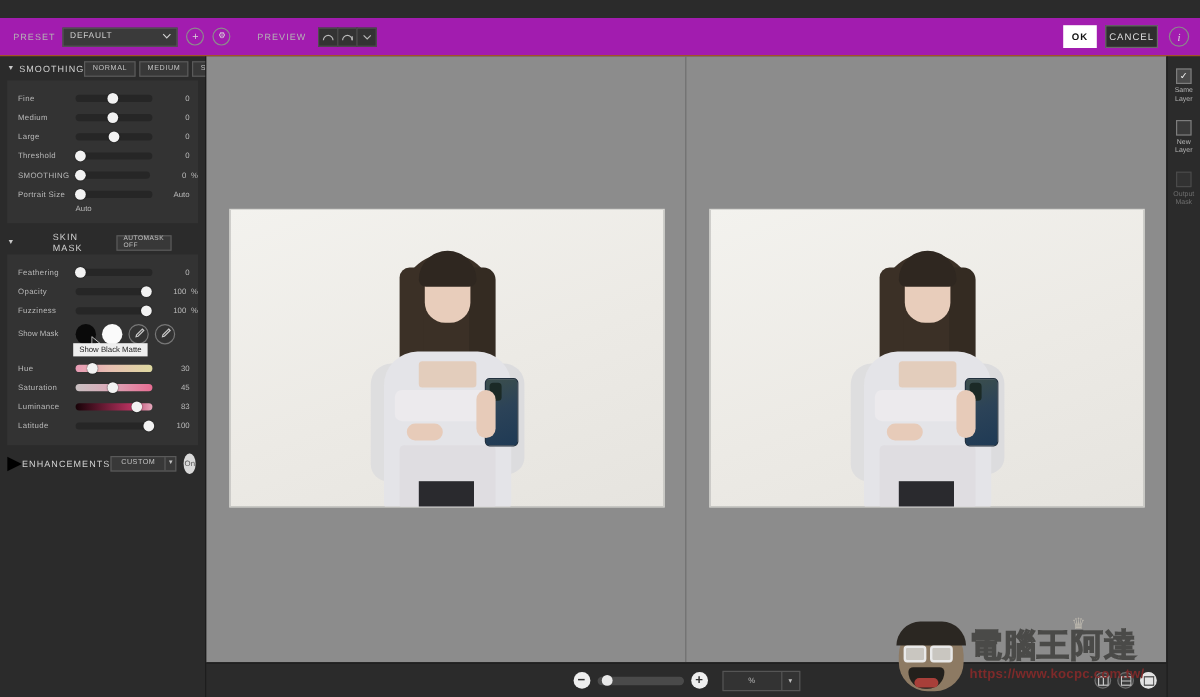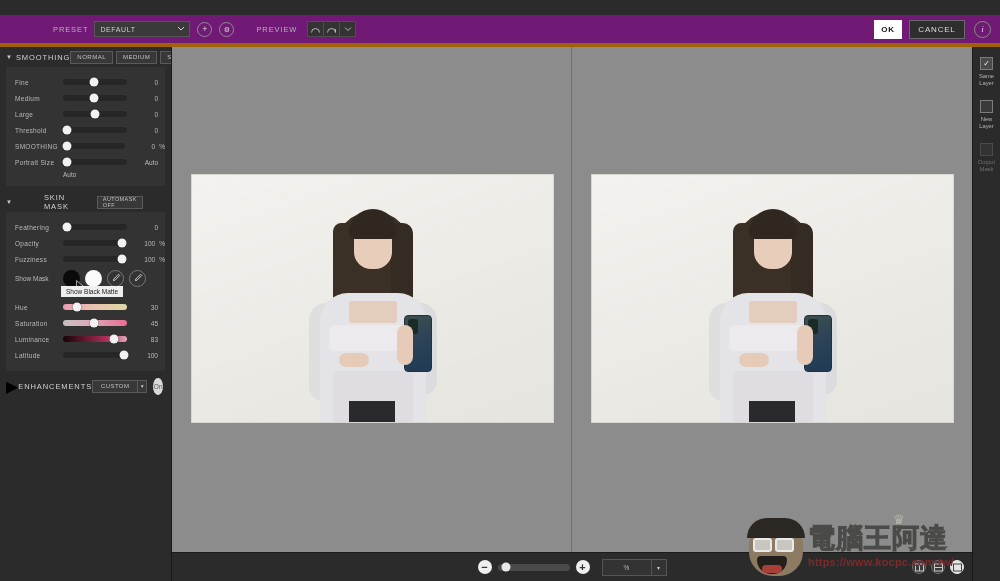--- a/index.html
+++ b/index.html
@@ -18,22 +18,22 @@
   }
   .titlebar .ttl { font-size:8.5px; color:#222; margin-left:6px; letter-spacing:.1px; }
   .win-btns { margin-left:auto; display:flex; height:15px; }
   .win-btn { width:26px; height:15px; display:flex; align-items:center; justify-content:center;
              color:#666; font-size:8px; }
   .win-btn svg { display:block; }
 
   
   .toolbar {
     position:absolute; left:0; top:15px; width:1000px; height:32px;
-    background:#701a75; border-bottom:4px solid #a16207;
-    display:flex; align-items:center;padding-left:42px;
+    background:#a21caf; border-bottom:1px solid #a16207;
+    display:flex; align-items:center;
   }
   .tb-label { font-size:7.5px; color:#b4b4b4; letter-spacing:.9px; margin-left:11px; }
   .preset-select {
     margin-left:6px; width:96px; height:16px; background:#3a3a3a;
     border:1px solid #565656; display:flex; align-items:center;
     font-size:7px; color:#cfcfcf; letter-spacing:.6px; padding-left:5px; position:relative;
   }
   .preset-select .cv { position:absolute; right:4px; top:50%; transform:translateY(-50%); }
   .rnd-btn {
     width:15px; height:15px; border-radius:50%; border:1px solid #8c8c8c;
@@ -52,21 +52,21 @@
     pointer-events:none;
   }
   .app-title .ai { font-style:italic; font-weight:bold; letter-spacing:0; }
   .tb-right { margin-left:auto; display:flex; align-items:center; margin-right:9px; }
   .btn-ok {
     width:28px; height:19px; background:#fff; color:#111; font-size:8px;
     letter-spacing:.8px; display:flex; align-items:center; justify-content:center;
     font-weight:bold;
   }
   .btn-cancel {
-    width:56px; height:19px; background:#2e2e2e; color:#ddd; font-size:8px;
+    width:44px; height:19px; background:#2e2e2e; color:#ddd; font-size:8px;
     letter-spacing:.8px; display:flex; align-items:center; justify-content:center;
     border:1px solid #6a6a6a; margin-left:7px;text-align:center;
   }
   .btn-info {
     width:17px; height:17px; border-radius:50%; border:1px solid #8a8a8a; margin-left:9px;
     display:flex; align-items:center; justify-content:center; color:#ddd;
     font-size:9px; font-style:italic; font-family:"Liberation Serif", serif;
   }
 
   

